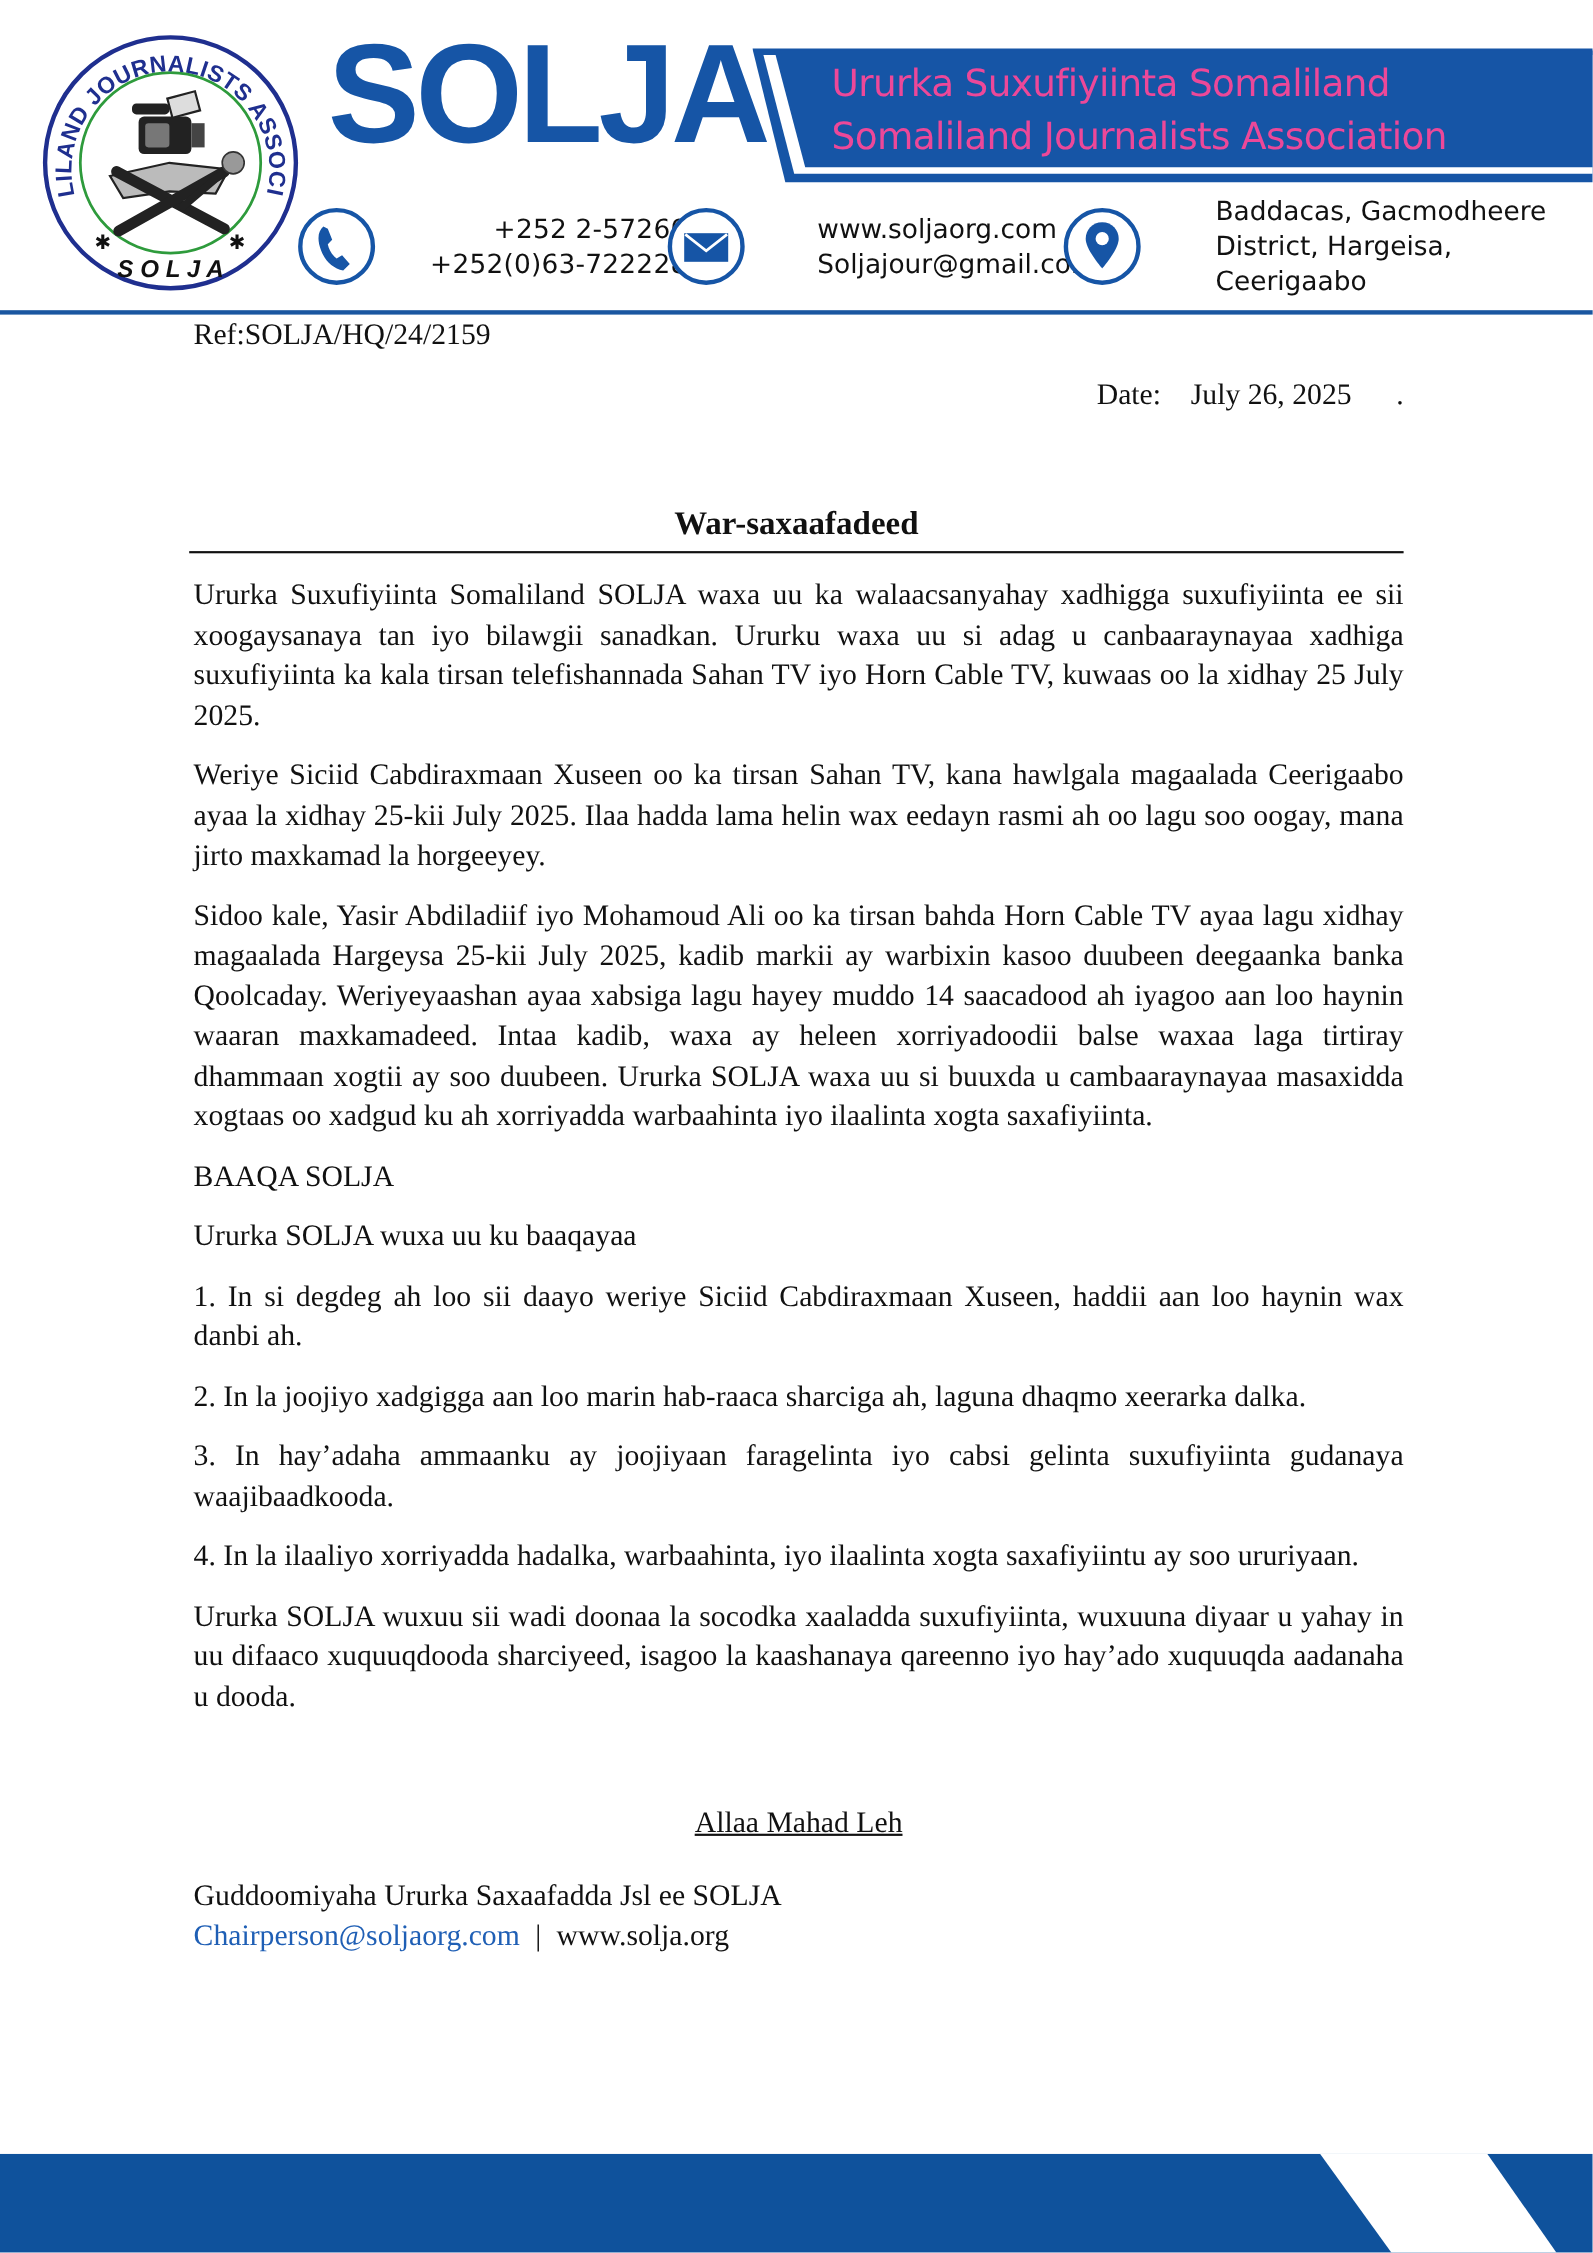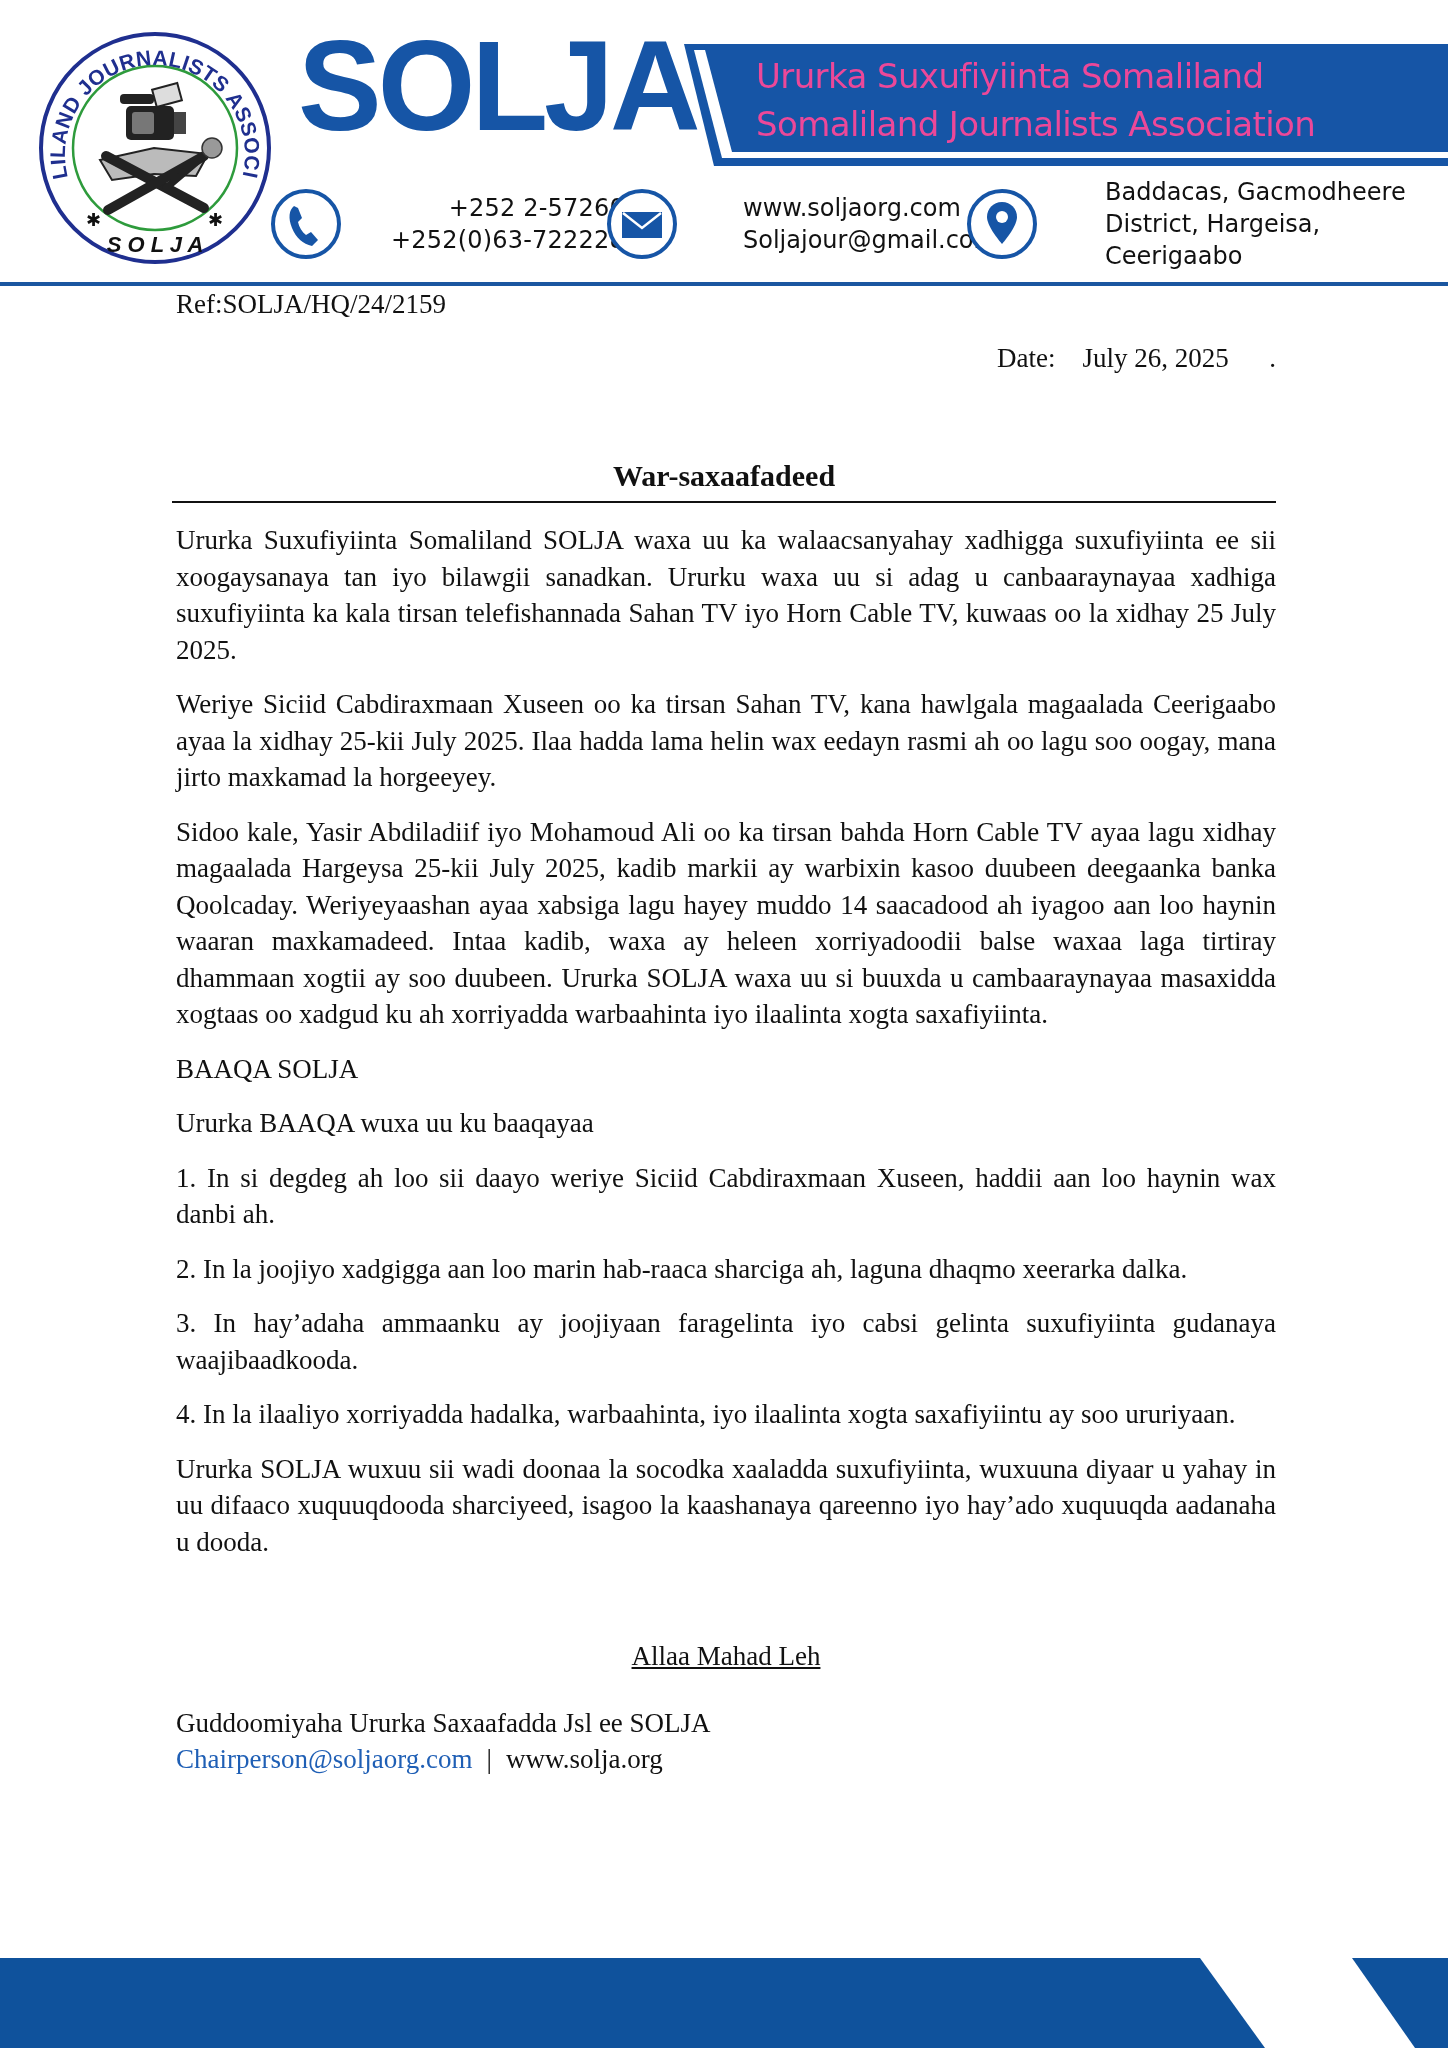--- a/index.html
+++ b/index.html
@@ -134,21 +134,21 @@
 
   <h1 class="title" style="margin:0;">War-saxaafadeed</h1>
   <div class="title-rule"></div>
 
   <div class="content">
     <p class="para">Ururka Suxufiyiinta Somaliland SOLJA waxa uu ka walaacsanyahay xadhigga suxufiyiinta ee sii xoogaysanaya tan iyo bilawgii sanadkan. Ururku waxa uu si adag u canbaaraynayaa xadhiga suxufiyiinta ka kala tirsan telefishannada Sahan TV iyo Horn Cable TV, kuwaas oo la xidhay 25 July 2025.</p>
     <p class="para">Weriye Siciid Cabdiraxmaan Xuseen oo ka tirsan Sahan TV, kana hawlgala magaalada Ceerigaabo ayaa la xidhay 25-kii July 2025. Ilaa hadda lama helin wax eedayn rasmi ah oo lagu soo oogay, mana jirto maxkamad la horgeeyey.</p>
     <p class="para">Sidoo kale, Yasir Abdiladiif iyo Mohamoud Ali oo ka tirsan bahda  Horn Cable TV  ayaa lagu xidhay magaalada Hargeysa 25-kii July 2025, kadib markii ay warbixin kasoo duubeen deegaanka banka Qoolcaday. Weriyeyaashan ayaa xabsiga lagu hayey muddo 14 saacadood ah iyagoo aan loo haynin waaran  maxkamadeed. Intaa kadib, waxa ay heleen  xorriyadoodii balse waxaa  laga tirtiray  dhammaan xogtii ay soo  duubeen. Ururka SOLJA waxa uu si buuxda u cambaaraynayaa masaxidda xogtaas oo xadgud ku ah xorriyadda warbaahinta iyo ilaalinta xogta saxafiyiinta.</p>
 
     <p class="heading">BAAQA SOLJA</p>
-    <p class="para">Ururka BAAQA wuxa uu ku baaqayaa</p>
+    <p class="para">Ururka SOLJA wuxa uu ku baaqayaa</p>
 
     <p class="para">1. In si degdeg ah loo sii daayo weriye Siciid Cabdiraxmaan Xuseen, haddii aan loo haynin wax danbi ah.</p>
     <p class="para">2. In la joojiyo xadgigga aan loo marin hab-raaca sharciga ah,  laguna dhaqmo xeerarka dalka.</p>
     <p class="para">3. In hay’adaha ammaanku ay joojiyaan faragelinta iyo cabsi gelinta suxufiyiinta gudanaya waajibaadkooda.</p>
     <p class="para">4.  In la ilaaliyo xorriyadda hadalka, warbaahinta, iyo ilaalinta xogta saxafiyiintu ay  soo ururiyaan.</p>
 
     <p class="para">Ururka SOLJA wuxuu sii wadi doonaa la socodka xaaladda suxufiyiinta, wuxuuna diyaar u yahay in uu difaaco xuquuqdooda sharciyeed, isagoo la kaashanaya qareenno iyo hay’ado xuquuqda aadanaha u dooda.</p>
 
     <p class="closing">Allaa Mahad Leh</p>
 

